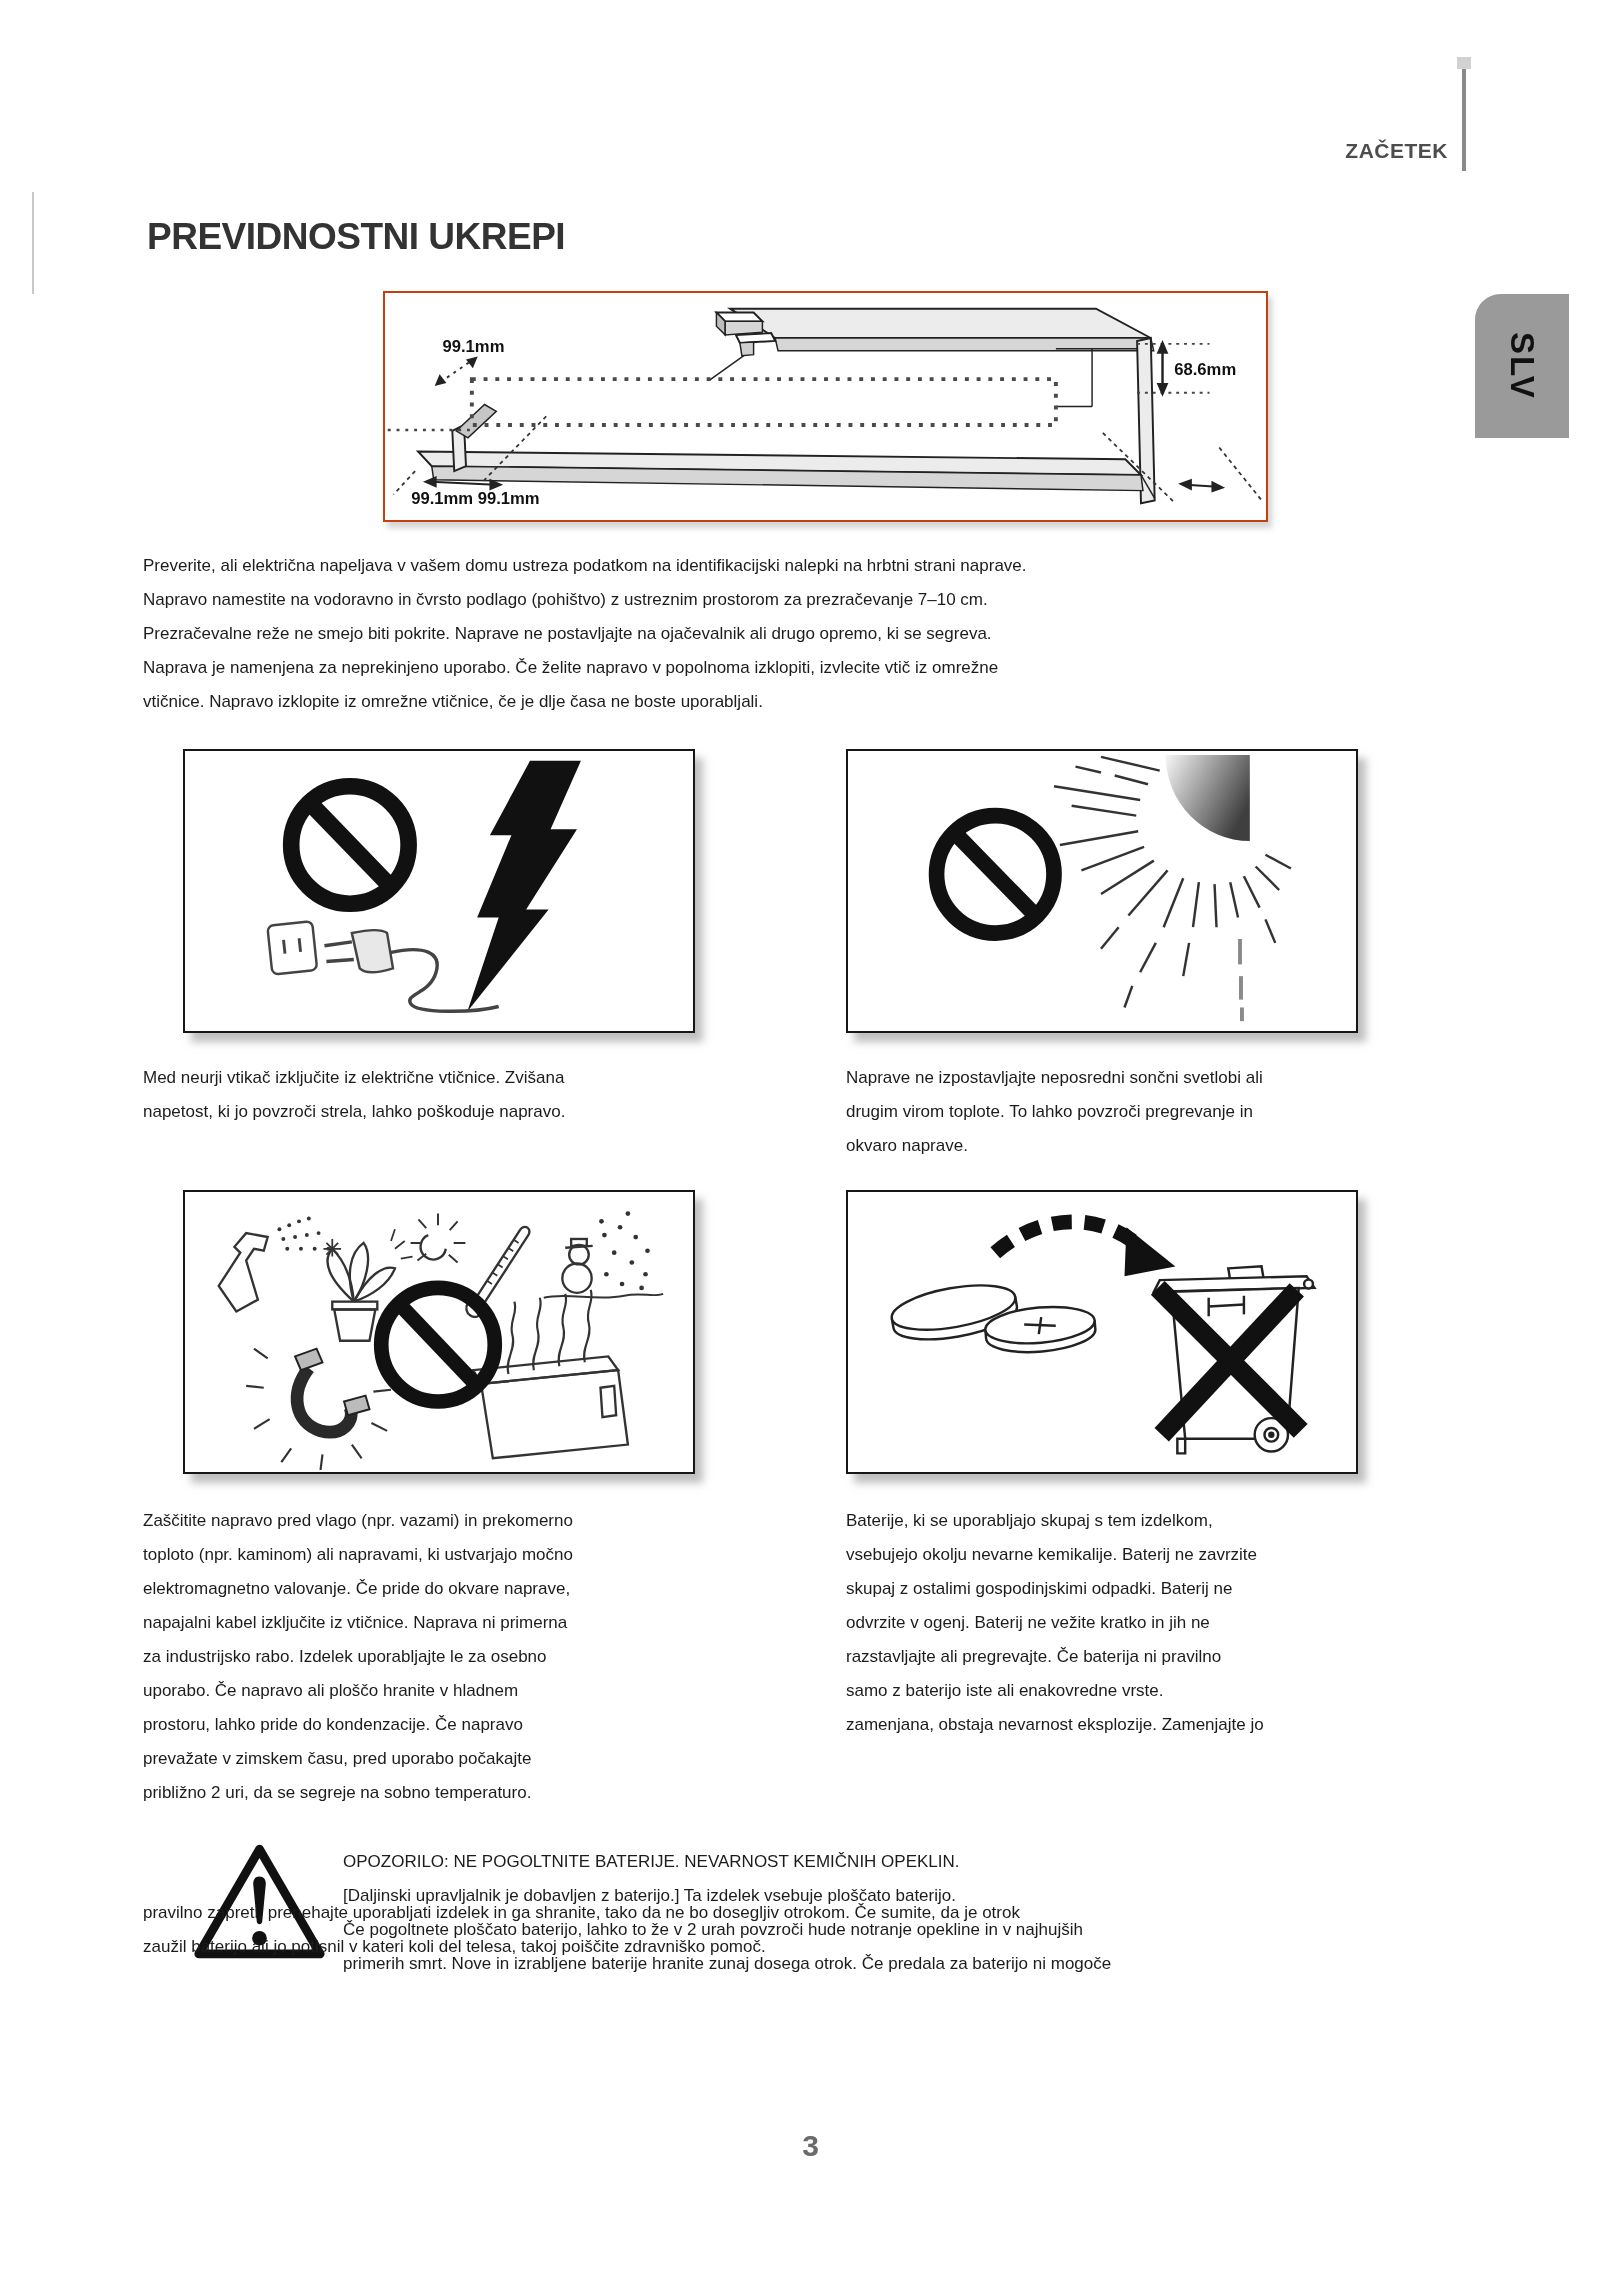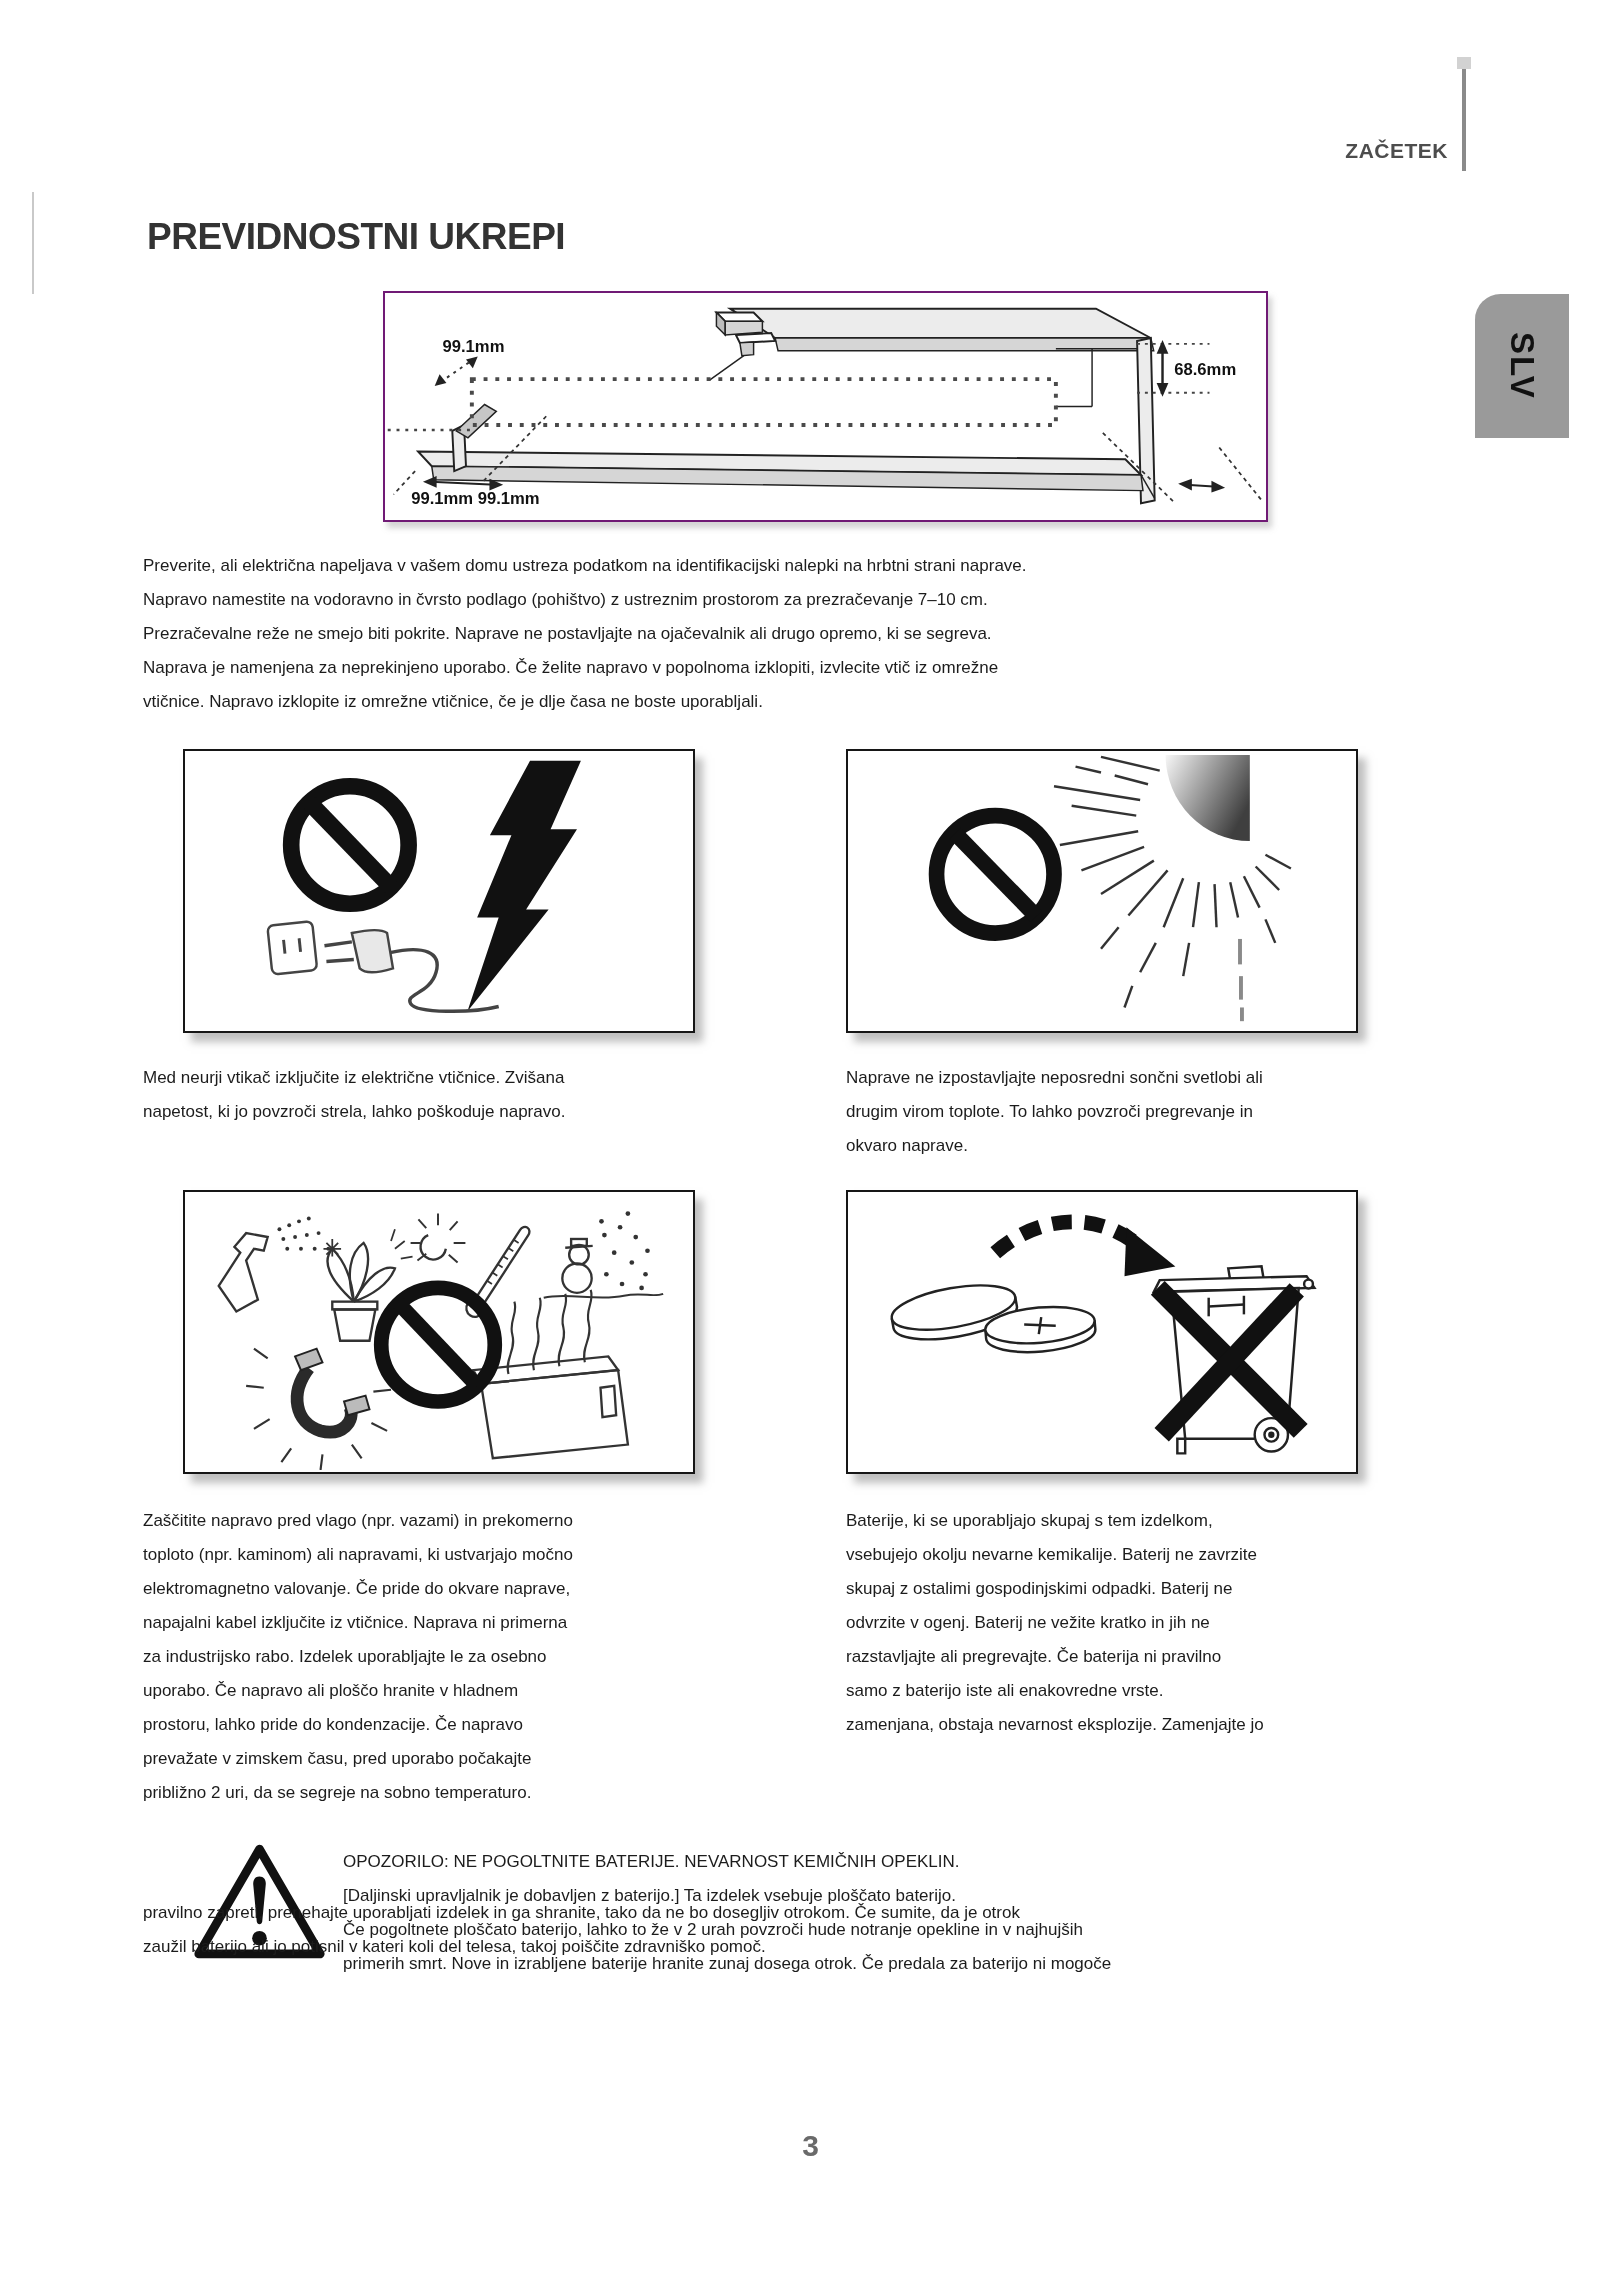--- a/index.html
+++ b/index.html
@@ -5,21 +5,21 @@
   html,body{margin:0;padding:0;background:#ffffff;}
   body{position:relative;width:1621px;height:2293px;font-family:"Liberation Sans",sans-serif;color:#1c1c1c;overflow:hidden;}
   .abs{position:absolute;}
   .hdr{font-size:21px;font-weight:bold;color:#4d4d4d;letter-spacing:0.5px;}
   .title{font-size:37px;font-weight:bold;color:#333;letter-spacing:-0.5px;}
   .body-text div, .cap div, .notice div{font-size:17px;line-height:34px;white-space:nowrap;}
   .cap{color:#1c1c1c;}
   .wbox{position:absolute;width:512px;height:284px;background:#fff;border:2.9px solid #161616;
         box-shadow:7.8px 8.8px 7.8px rgba(130,130,130,.5);box-sizing:border-box;}
   .dbox{position:absolute;left:383px;top:291px;width:885px;height:231px;background:#fff;
-        border:2px solid #701a75;box-sizing:border-box;box-shadow:3.9px 5.9px 5.9px rgba(160,160,160,.45);}
+        border:2px solid #c2410c;box-sizing:border-box;box-shadow:3.9px 5.9px 5.9px rgba(160,160,160,.45);}
   .tab{position:absolute;left:1475px;top:294px;width:94px;height:144px;background:#9a9a9a;
        border-top-left-radius:25.5px;display:flex;align-items:center;justify-content:center;}
   .tab span{writing-mode:vertical-rl;text-orientation:mixed;font-size:33px;font-weight:bold;color:#111;letter-spacing:2px;}
   .vline{position:absolute;left:1462px;top:69px;width:3.9px;height:102px;background:#8a8a8a;}
   .vline-tip{position:absolute;left:1457px;top:57px;width:13.7px;height:11.8px;background:#d2d2d2;}
   .leftmark{position:absolute;left:32px;top:192px;width:2px;height:102px;background:#c9c9c9;}
   .pgnum{position:absolute;left:0;top:2129px;width:1621px;text-align:center;font-size:30px;font-weight:bold;color:#6a6a6a;}
   .dimtxt{font-weight:bold;font-size:17px;fill:#111;font-family:"Liberation Sans",sans-serif;}
   svg{display:block;}
 </style>

